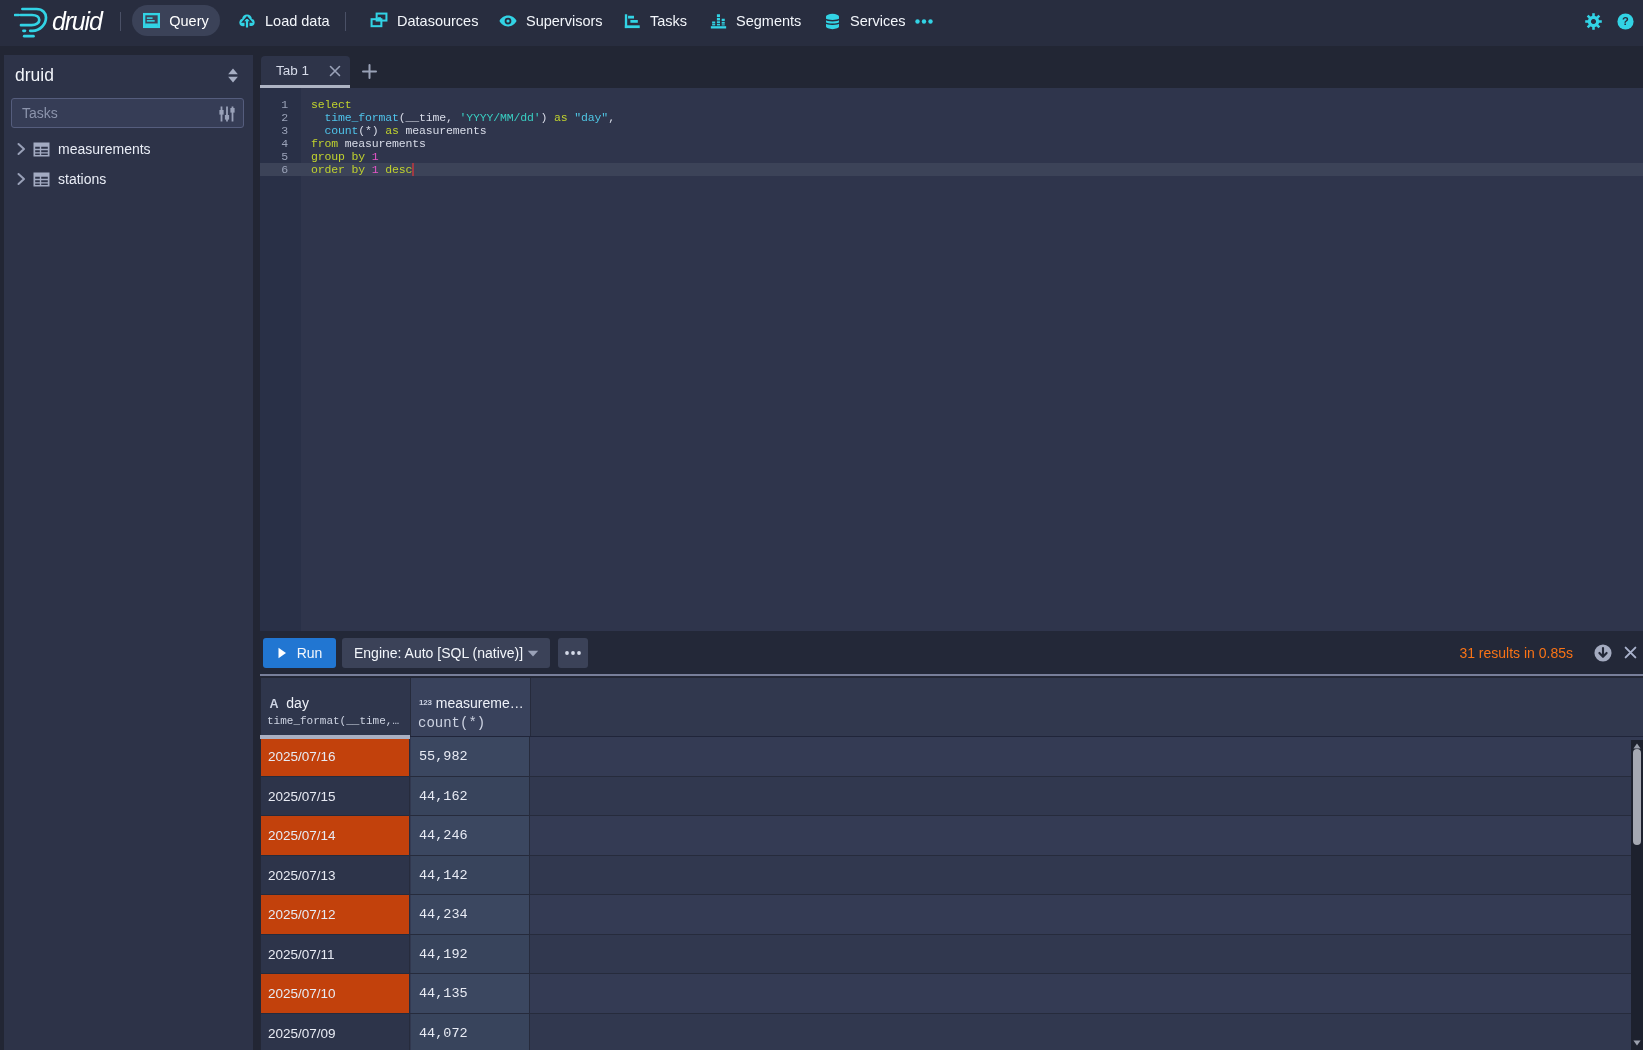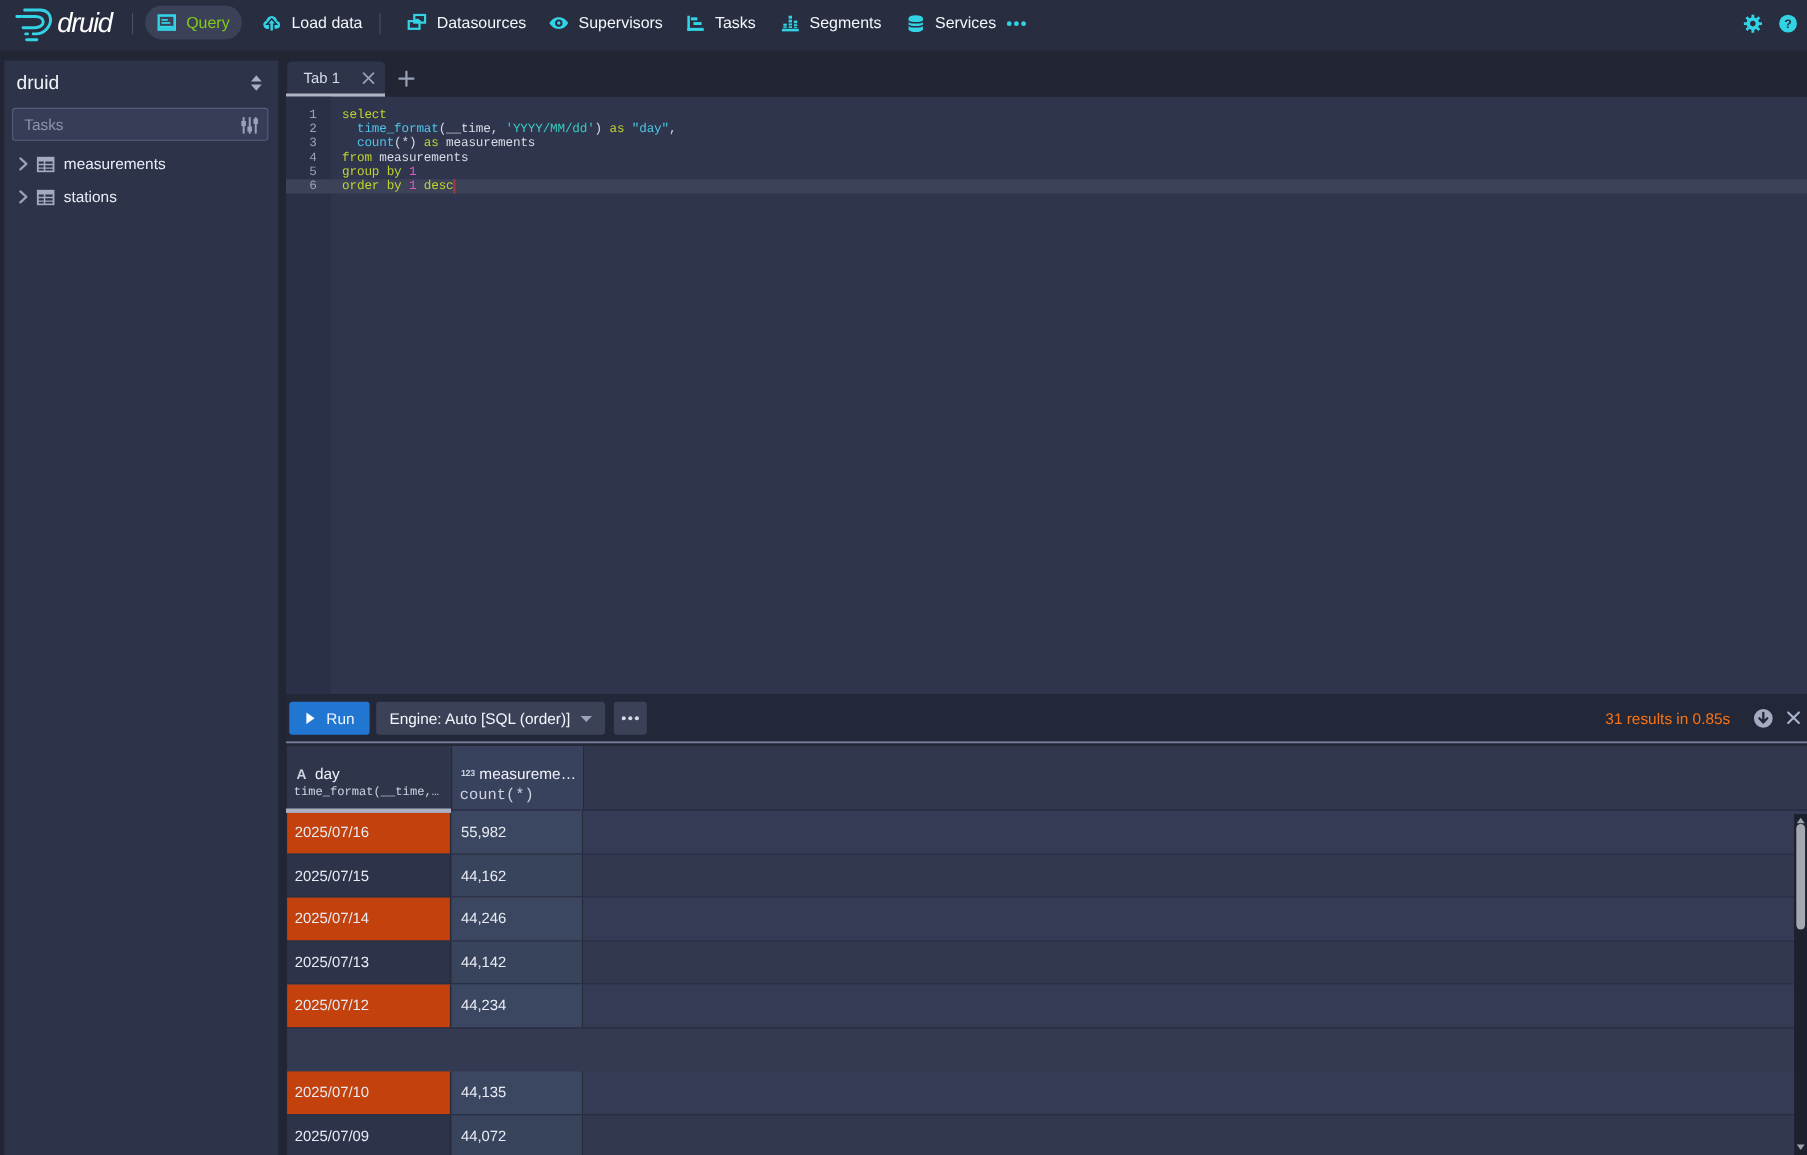--- a/index.html
+++ b/index.html
@@ -9,21 +9,21 @@
   
   #nav { position:absolute; left:0; top:0; width:1643px; height:46px; background:#282d3f; }
   .navitem { position:absolute; top:-2px; height:46px; display:flex; align-items:center;
     color:#f3f6fb; font-size:14.5px; }
   .navitem svg { margin-right:9px; }
   #logotext { position:absolute; left:52px; top:7px; color:#ffffff; font-size:25px;
     font-style:italic; letter-spacing:-1.2px; top:7px; }
   .vsep { position:absolute; top:12px; width:1px; height:19px; background:#4a5066; }
   #pill { position:absolute; left:132px; top:5px; width:88px; height:31px; border-radius:16px;
     background:#3b4258; display:flex; align-items:center; justify-content:center;
-    color:#84cc16; font-size:14.5px; }
+    color:#ffffff; font-size:14.5px; }
   
   #sidebar { position:absolute; left:4px; top:55px; width:249px; height:995px; background:#2d3348; }
   #sbtitle { position:absolute; left:11px; top:9.5px; font-size:17.5px; color:#f2f5fa; }
   #search { position:absolute; left:7px; top:43px; width:233px; height:30px;
     background:#363d56; border:1px solid #555d7d; border-radius:3px; }
   #search span { position:absolute; left:10px; top:6px; font-size:14px; color:#8c94ac; }
   .treerow { position:absolute; left:0; width:249px; height:30px; display:flex; align-items:center;
     color:#e9edf6; font-size:14px; }
   
   #tab { position:absolute; left:261px; top:56px; width:89px; height:30px; background:#2e3449;
@@ -53,21 +53,21 @@
   
   #results { position:absolute; left:260px; top:676px; width:1383px; height:374px; background:#333a52; }
   .trow { position:absolute; left:0; width:1383px; height:38.5px; }
   .rbg { position:absolute; left:0; top:0; width:1383px; height:100%; }
   .odd { background:#343b54; } .even { background:#31384f; }
   .o1 { background:#c2410c; } .e1 { background:#2d344a; }
   .o2 { background:#3b4760; } .e2 { background:#38445c; }
   .c1 { position:absolute; left:0; top:0; width:150px; height:100%;
     color:#e8ebf4; font-size:13.5px; border-right:1px solid #262b3c; }
   .c2 { position:absolute; left:151px; top:0; width:119px; height:100%;
-    color:#e8ebf4; font-size:13.5px; border-right:1px solid #262b3c; }
+    color:#e8ebf4; font-size:13.5px; border-right:1px solid #262b3c;font-family:Liberation Mono, monospace; }
   .trow::after { content:""; position:absolute; left:0; bottom:-1px; width:1383px; height:1px; background:#262b3c; }
   .cellpad { position:absolute; left:8px; top:50%; transform:translateY(-50%); }
   .mono { font-family:"Liberation Mono", monospace; }
 </style>
 </head>
 <body>
 <div id="nav">
 
   <svg class="abs" style="left:14px;top:2px" width="36" height="38" viewBox="0 0 36 38" fill="none" stroke="#32d3e5" stroke-width="2.7" stroke-linecap="round">
     <path d="M8.4 7 H22.5 C29 7 32 11.5 32 15.5 C32 22.5 26 28.8 18.5 28.8 H16.2"></path>
@@ -244,21 +244,21 @@
   <div id="cursor"></div>
 </div>
 <div id="runbar">
   <div class="btn" id="runbtn">
     <svg width="10" height="12" viewBox="0 0 10 12" fill="#ffffff" style="margin-right:10px">
       <path d="M1.5 0.8 L9 6 L1.5 11.2 Z"></path>
     </svg>
     Run
   </div>
   <div class="btn" id="enginebtn">
-      <span style="margin-left:12px">Engine: Auto [SQL (order)]</span>
+      <span style="margin-left:12px">Engine: Auto [SQL (native)]</span>
     <svg style="position:absolute;right:11px;top:12px" width="12" height="7" viewBox="0 0 12 7" fill="#9aa2b8">
       <path d="M0.8 0.8 H11.2 L6 6.4 Z"></path>
     </svg>
   </div>
   <div class="btn" id="morebtn">
     <svg width="16" height="4" viewBox="0 0 16 4" fill="#d5dae8">
       <circle cx="2" cy="2" r="1.9"></circle>
         <circle cx="8" cy="2" r="1.9"></circle>
         <circle cx="14" cy="2" r="1.9"></circle>
     </svg>
@@ -329,20 +329,29 @@
     </div>
   <div class="trow" style="top:219px">
       <div class="rbg odd"></div>
       <div class="c1 o1">
         <span class="cellpad">2025/07/12</span>
       </div>
       <div class="c2 o2">
         <span class="cellpad">44,234</span>
       </div>
     </div>
+  <div class="trow" style="top:258.5px">
+      <div class="rbg even"></div>
+      <div class="c1 e1">
+        <span class="cellpad">2025/07/11</span>
+      </div>
+      <div class="c2 e2">
+        <span class="cellpad">44,192</span>
+      </div>
+    </div>
   <div class="trow" style="top:298px">
       <div class="rbg odd"></div>
       <div class="c1 o1">
         <span class="cellpad">2025/07/10</span>
       </div>
       <div class="c2 o2">
         <span class="cellpad">44,135</span>
       </div>
     </div>
   <div class="trow" style="top:337.5px">

